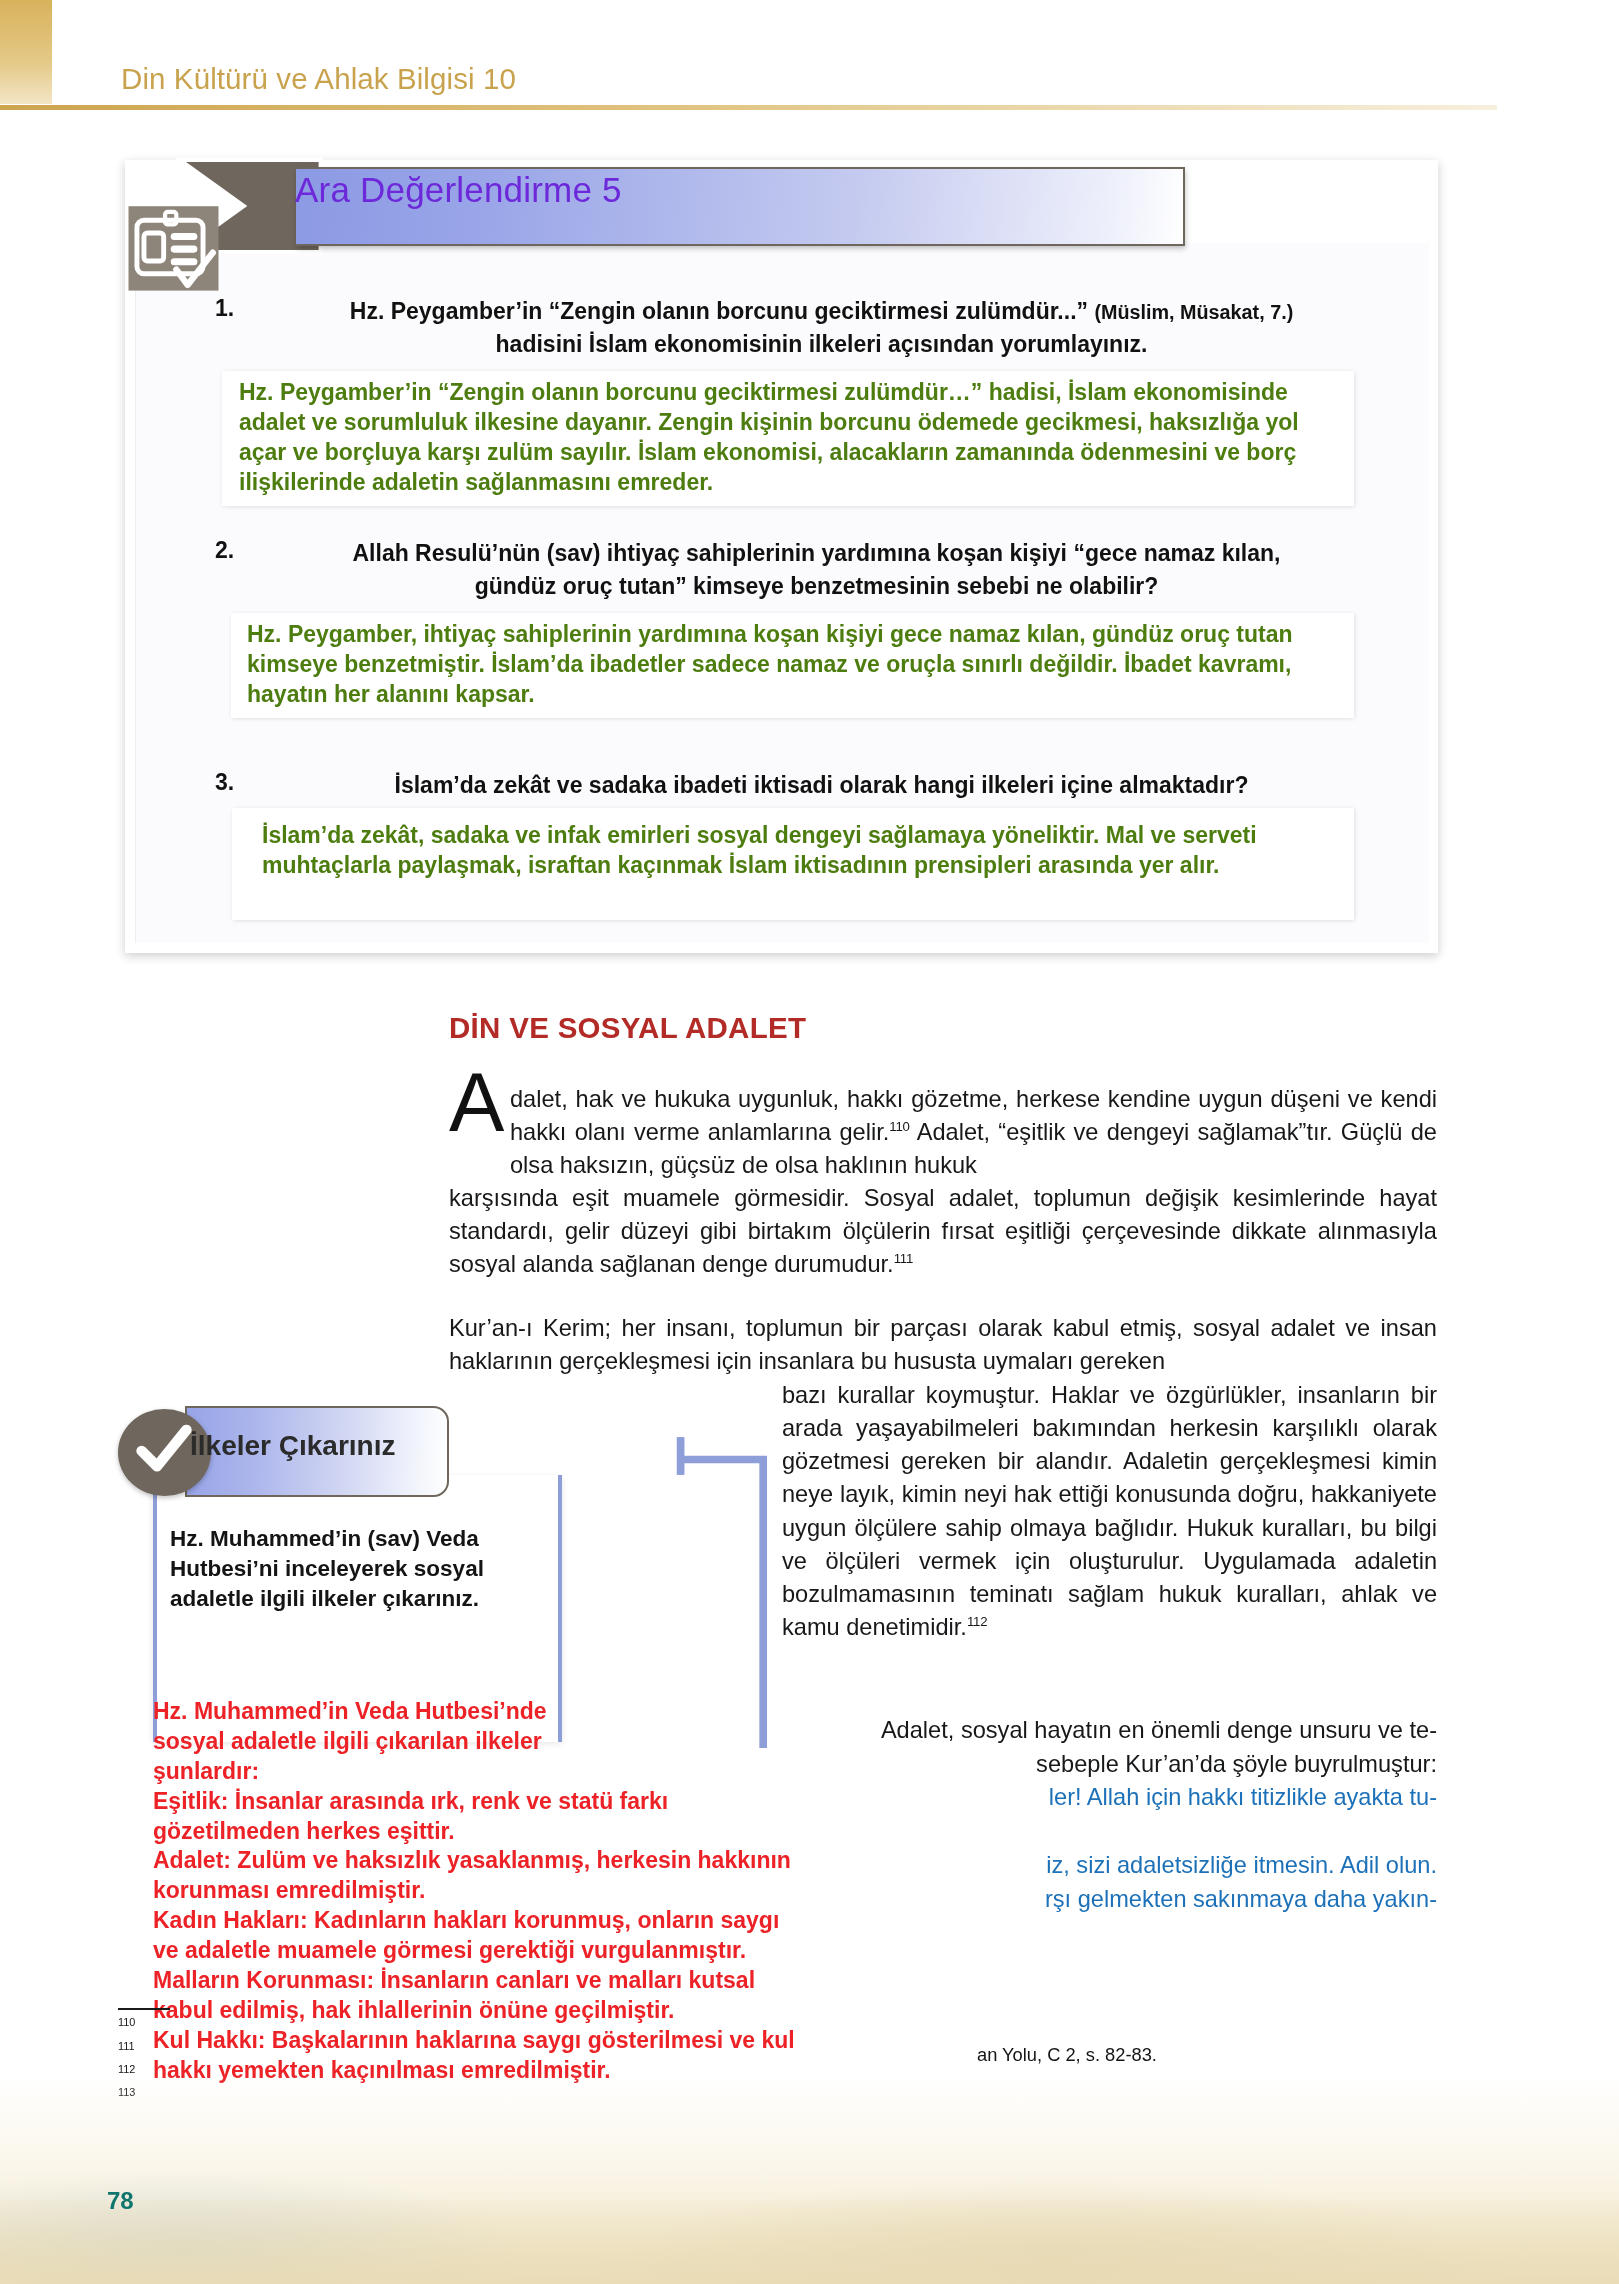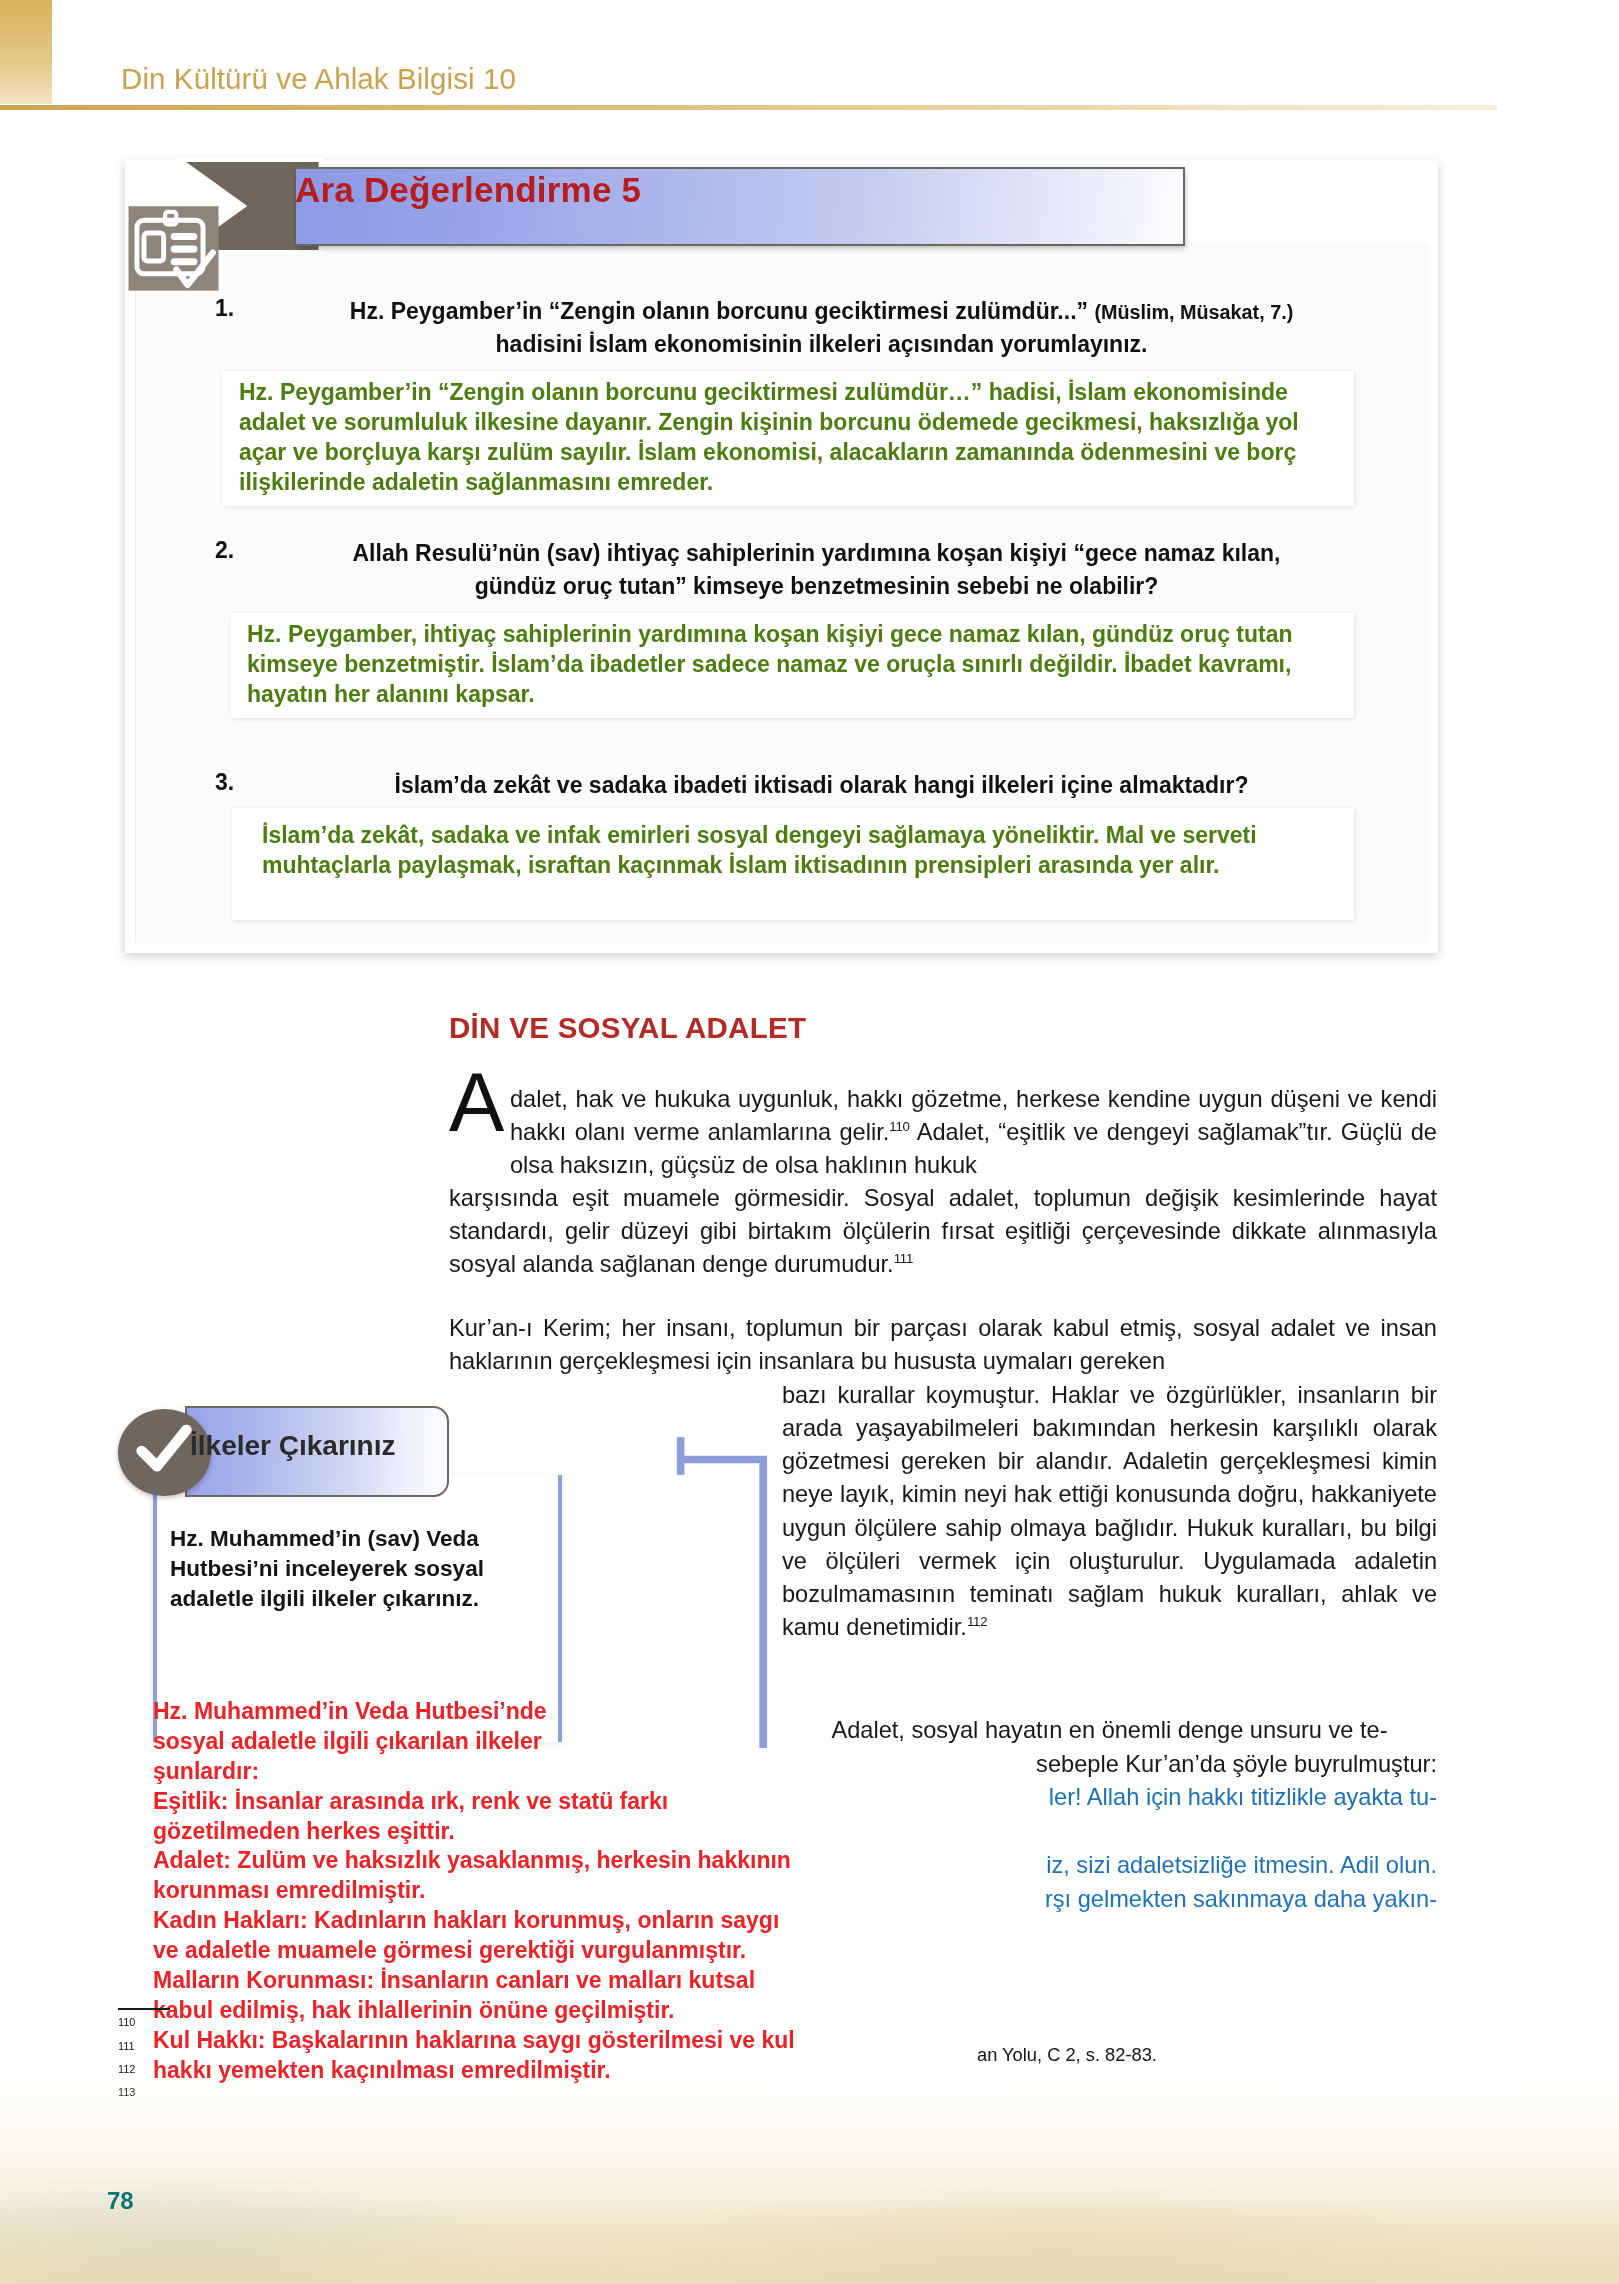--- a/index.html
+++ b/index.html
@@ -83,21 +83,21 @@
   .ribbon-body {
     position: absolute; left: 120px; top: 9.8px;
     width: 889px; height: 79px;
     background: linear-gradient(95deg, #8c9ae4 0%, #9aa6e8 22%, #c3c9ef 62%, #eef0fb 92%, #ffffff 100%);
     border: 2.1px solid #6e675d;
     border-left: none;
     box-shadow: 1.4px 2.8px 5.6px rgba(0,0,0,.25);
   }
   .ribbon-title {
     position: absolute; left: 295px; top: 170px;
-    font-size: 35px; font-weight: 700; color: #b91c1c;
+    font-size: 35px; font-weight: 400; color: #6d28d9;
     letter-spacing: 0.2px;
   }
   .ribbon-icon {
     position: absolute; left: 127px; top: 202px;
     width: 93px; height: 90px;
   }
 
   
   .q { position: absolute; color: #111; font-weight: 700; text-align: center; }
   .q-num { position: absolute; font-weight: 700; color: #111; }
@@ -268,21 +268,21 @@
   <div class="body-col" style="left:449px; top:1182px; width:988px;">
     <span>karşısında eşit muamele görmesidir. Sosyal adalet, toplumun değişik kesimlerinde hayat standardı, gelir düzeyi gibi birtakım ölçülerin fırsat eşitliği çerçevesinde dikkate alınmasıyla sosyal alanda sağlanan denge durumudur.</span><sup class="fn">111</sup>
   </div>
 
   <div class="body-col" style="left:449px; top:1312px; width:988px;">Kur’an-ı Kerim; her insanı, toplumun bir parçası olarak kabul etmiş, sosyal adalet ve insan haklarının gerçekleşmesi için insanlara bu hususta uymaları gereken</div>
 
   <div class="body-col" style="left:782px; top:1379px; width:655px;">
     <span>bazı kurallar koymuştur. Haklar ve özgürlükler, insanların bir arada yaşayabilmeleri bakımından herkesin karşılıklı olarak gözetmesi gereken bir alandır. Adaletin gerçekleşmesi kimin neye layık, kimin neyi hak ettiği konusunda doğru, hakkaniyete uygun ölçülere sahip olmaya bağlıdır. Hukuk kuralları, bu bilgi ve ölçüleri vermek için oluşturulur. Uygulamada adaletin bozulmamasının teminatı sağlam hukuk kuralları, ahlak ve kamu denetimidir.</span><sup class="fn">112</sup>
   </div>
 
-  <div class="body-col" style="left:782px; top:1714px; width:655px; text-align:center;">Adalet, sosyal hayatın en önemli denge unsuru ve te-</div>
+  <div class="body-col" style="left:782px; top:1714px; width:655px; text-align:right;">Adalet, sosyal hayatın en önemli denge unsuru ve te-</div>
   <div class="body-col" style="left:782px; top:1748px; width:655px; text-align:right;">sebeple Kur’an’da şöyle buyrulmuştur:</div>
 
   <div class="body-col quote-blue" style="left:782px; top:1781px; width:655px; text-align:right;">ler! Allah için hakkı titizlikle ayakta tu-</div>
   <div class="body-col quote-blue" style="left:782px; top:1849px; width:655px; text-align:right;">iz, sizi adaletsizliğe itmesin. Adil olun.</div>
   <div class="body-col quote-blue" style="left:782px; top:1883px; width:655px; text-align:right;">rşı gelmekten sakınmaya daha yakın-</div>
 
   <svg class="ilke-connector" viewBox="0 0 140 460">
     <path d="M8 8 L8 62" stroke="#8e9ed8" stroke-width="11" fill="none"></path>
     <path d="M8 40 L126 40 L126 452" stroke="#8e9ed8" stroke-width="11" fill="none"></path>
   </svg>

